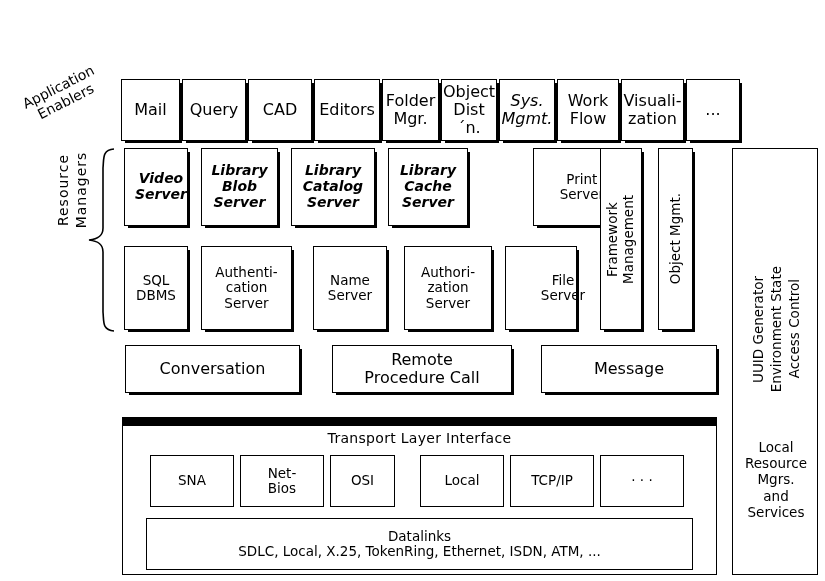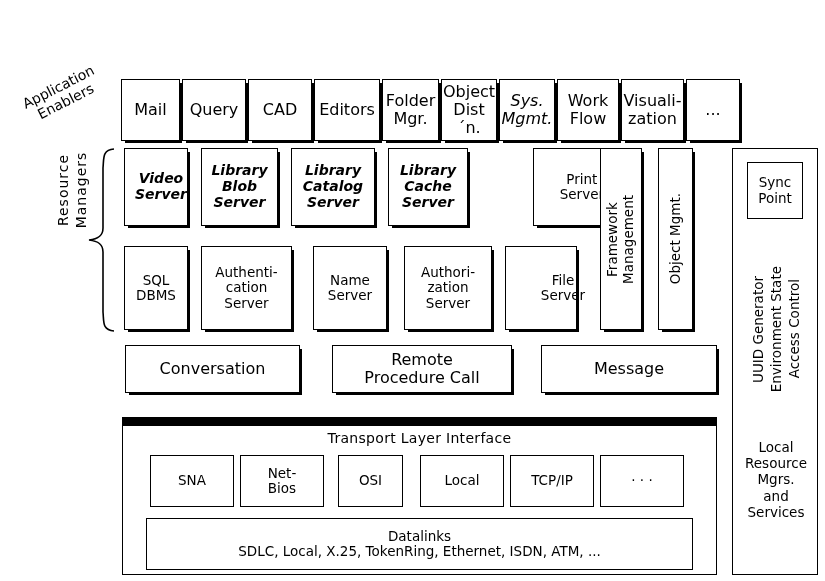--- a/index.html
+++ b/index.html
@@ -234,44 +234,40 @@
   <div id="transport">
     <div id="tli">Transport Layer Interface</div>
     <div id="protoRow">
         <div class="box proto plain" style="left: 27px; width: 84px;">
           <span class="lbl">SNA</span>
         </div>
         <div class="box proto plain" style="left: 117px; width: 84px;">
           <span class="lbl">Net-
 Bios</span>
         </div>
-        <div class="box proto plain" style="left: 207px; width: 65px; margin-left: 8px;">
+        <div class="box proto plain" style="left: 207px; width: 65px;">
           <span class="lbl">OSI</span>
         </div>
         <div class="box proto plain" style="left: 297px; width: 84px;">
           <span class="lbl">Local</span>
         </div>
         <div class="box proto plain" style="left: 387px; width: 84px;">
           <span class="lbl">TCP/IP</span>
         </div>
         <div class="box proto plain" style="left: 477px; width: 84px;">
           <span class="lbl">· · ·</span>
         </div>
       </div>
     <div class="box plain" id="datalinks">
       <span class="lbl">Datalinks
 SDLC, Local, X.25, TokenRing, Ethernet, ISDN, ATM, ...</span>
     </div>
   </div>
 
   <div id="rightcol">
-    <div class="box plain" id="syncpoint">
-      <span class="lbl">Sync
-Point</span>
-    </div>
     <div id="vstack">
         <div class="vitem">UUID Generator</div>
         <div class="vitem">Environment State</div>
         <div class="vitem">Access Control</div>
       </div>
     <div id="lrm">Local
 Resource
 Mgrs.
 and
 Services</div>

